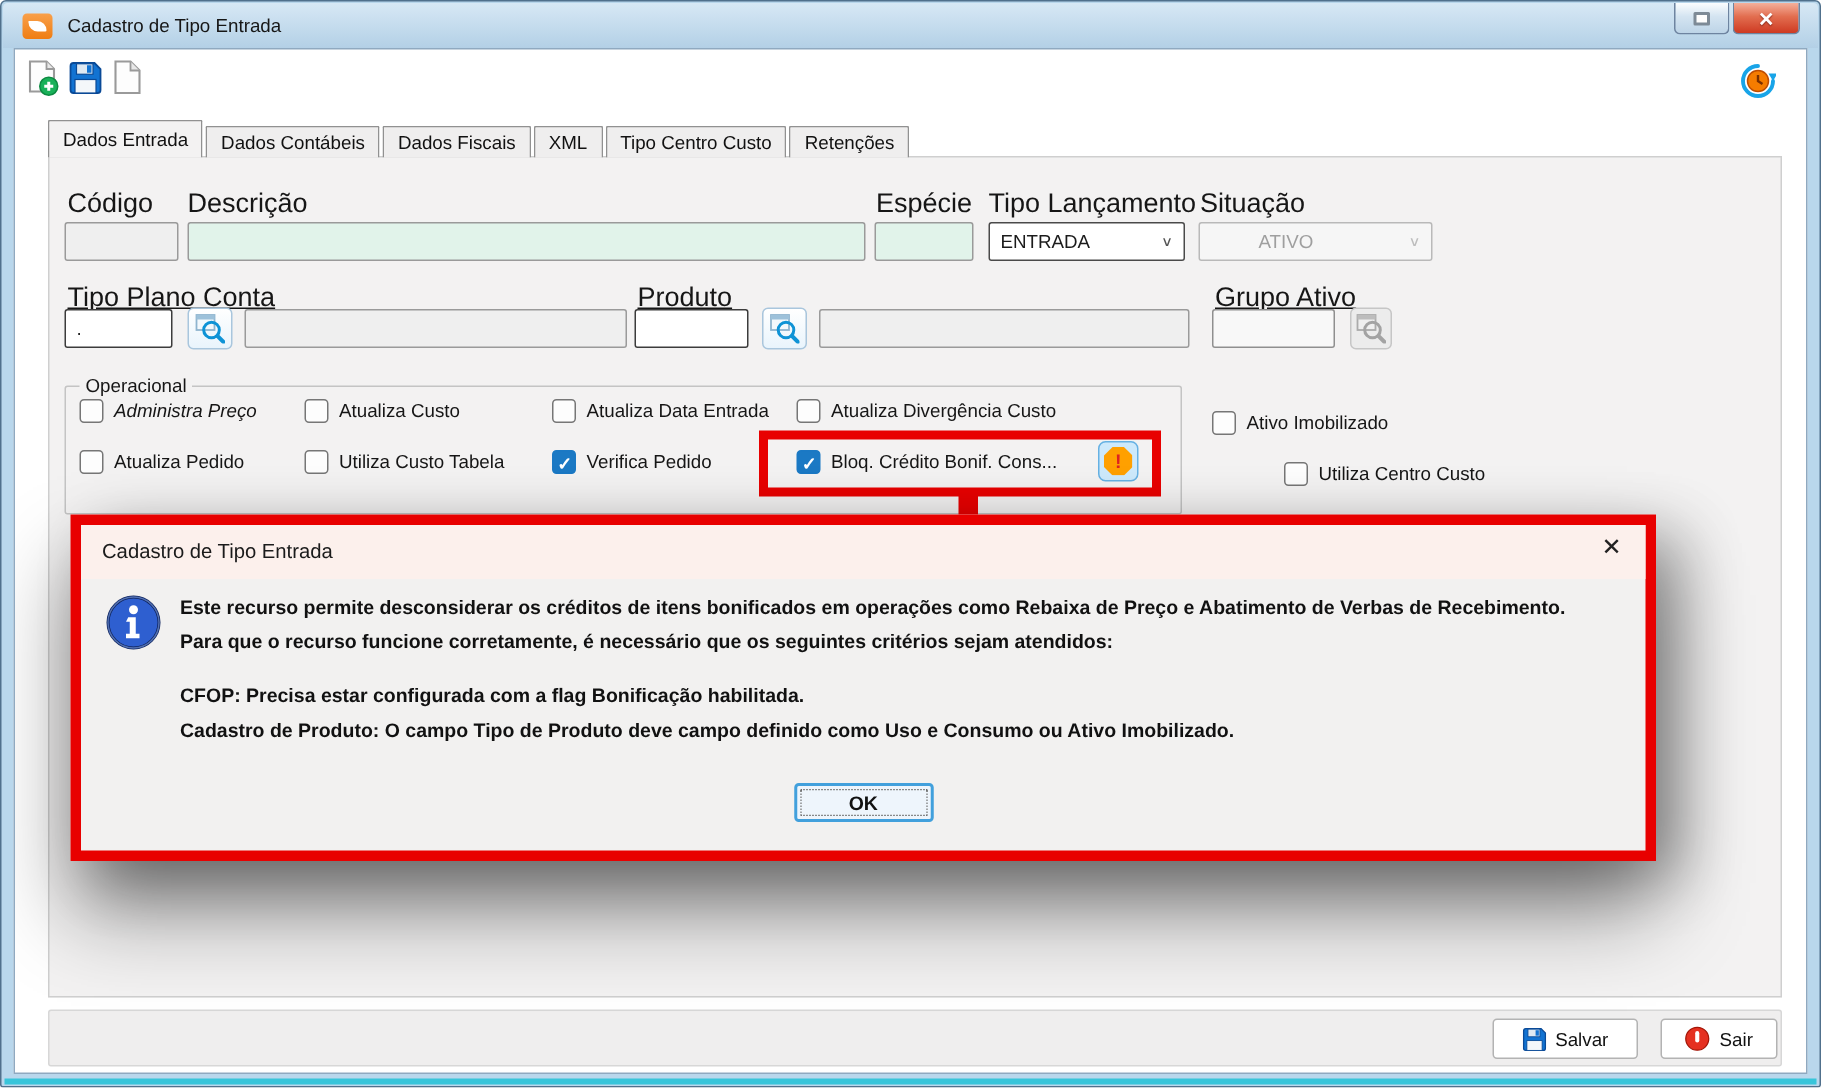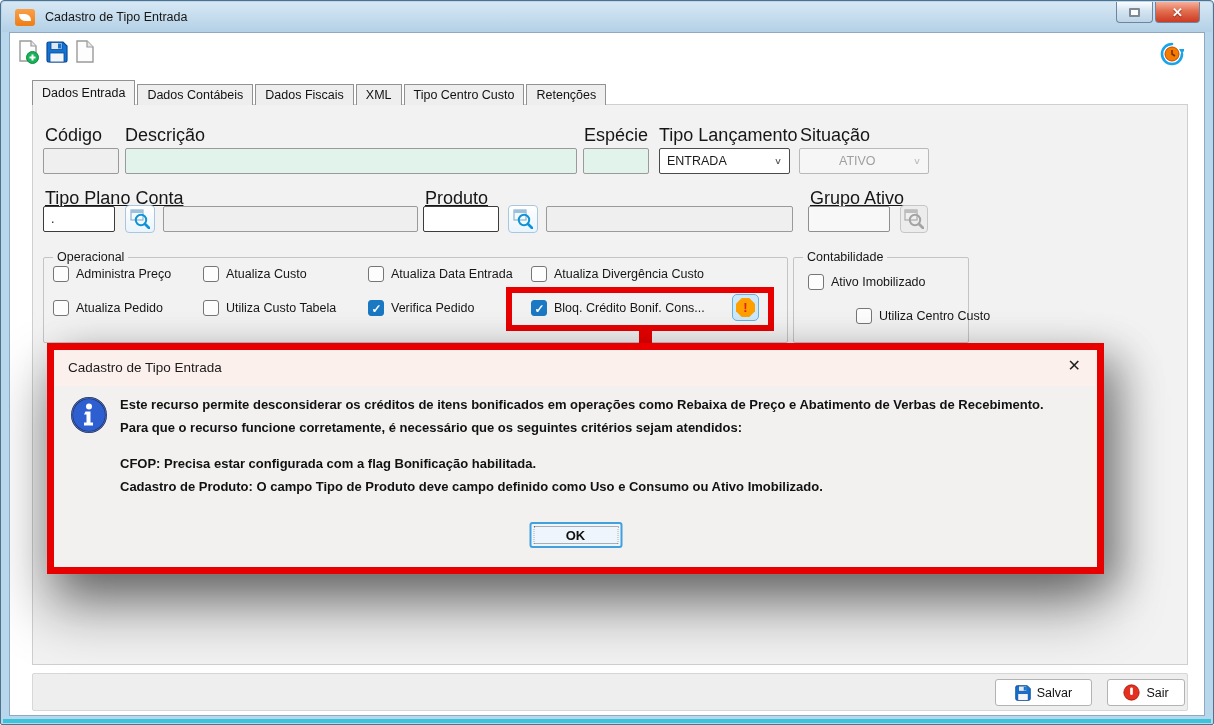--- a/index.html
+++ b/index.html
@@ -185,21 +185,21 @@
       <div class="flabel" style="left:551px; top:20px;">Espécie</div>
       <input class="tinput mint" style="left: 550px; top: 43px; width: 66px;" value="">
 
       <div class="flabel" style="left:626px; top:20px;">Tipo Lançamento</div>
       <div class="combo" style="left:626px; top:43px; width:131px;">
         <span>ENTRADA</span>
         <span class="chev">∨</span>
       </div>
 
       <div class="flabel" style="left:767px; top:20px;">Situação</div>
-      <div class="combo disabled" style="left:766px; top:43px; width:130px;padding-left:39px;">
+      <div class="combo disabled" style="left:766px; top:43px; width:156px;padding-left:39px;">
         <span>ATIVO</span>
         <span class="chev">∨</span>
       </div>
 
       <div class="flabel link" style="left:12px; top:83px;">Tipo Plano Conta</div>
       <input class="tinput dark-border" style="left: 10px; top: 101px; width: 72px;" value=".">
       <div class="search-btn" style="left:92px; top:100px;">
         <svg width="20" height="20" viewBox="0 0 20 20">
           <rect x="1" y="1" width="12" height="10" fill="#f3f8fc" stroke="#8fb4cf" stroke-width="1.2"></rect>
           <rect x="1" y="1" width="12" height="3" fill="#9dc1da"></rect>
@@ -229,21 +229,21 @@
           <rect x="1" y="1" width="12" height="3" fill="#bdbdbd"></rect>
           <circle cx="11" cy="11" r="5.2" fill="none" stroke="#a3a3a3" stroke-width="2"></circle>
           <path d="M15 15 L19 19" stroke="#a3a3a3" stroke-width="2.6" stroke-linecap="round"></path>
         </svg>
       </div>
 
       <div class="groupbox" style="left:10px; top:152px; width:745px; height:86px;">
         <span class="gb-title">Operacional</span>
       </div>
 
-      <div class="cbrow" style="left:20px; top:160px;">
+      <div class="cbrow" style="left:20px; top:160px;font-style:italic;">
         <span class="cb"></span>
         <span class="cblabel">Administra Preço</span>
       </div>
       <div class="cbrow" style="left:170px; top:160px;">
         <span class="cb"></span>
         <span class="cblabel">Atualiza Custo</span>
       </div>
       <div class="cbrow" style="left:335px; top:160px;">
         <span class="cb"></span>
         <span class="cblabel">Atualiza Data Entrada</span>
@@ -268,23 +268,20 @@
         <span class="cb checked"></span>
         <span class="cblabel">Bloq. Crédito Bonif. Cons...</span>
       </div>
 
       <div class="warn-btn" style="left:699px; top:189px;">
         <span class="octagon">!</span>
       </div>
 
       <div class="hl-box" style="left:473px; top:182px; width:268px; height:44px;"></div>
 
-      <div class="groupbox" style="left:760px; top:152px; width:176px; height:86px;">
-        <span class="gb-title">Contabilidade</span>
-      </div>
       <div class="cbrow" style="left:775px; top:168px;">
         <span class="cb"></span>
         <span class="cblabel">Ativo Imobilizado</span>
       </div>
       <div class="cbrow" style="left:775px; top:202px;margin-left:48px;">
         <span class="cb"></span>
         <span class="cblabel">Utiliza Centro Custo</span>
       </div>
     </div>
 

